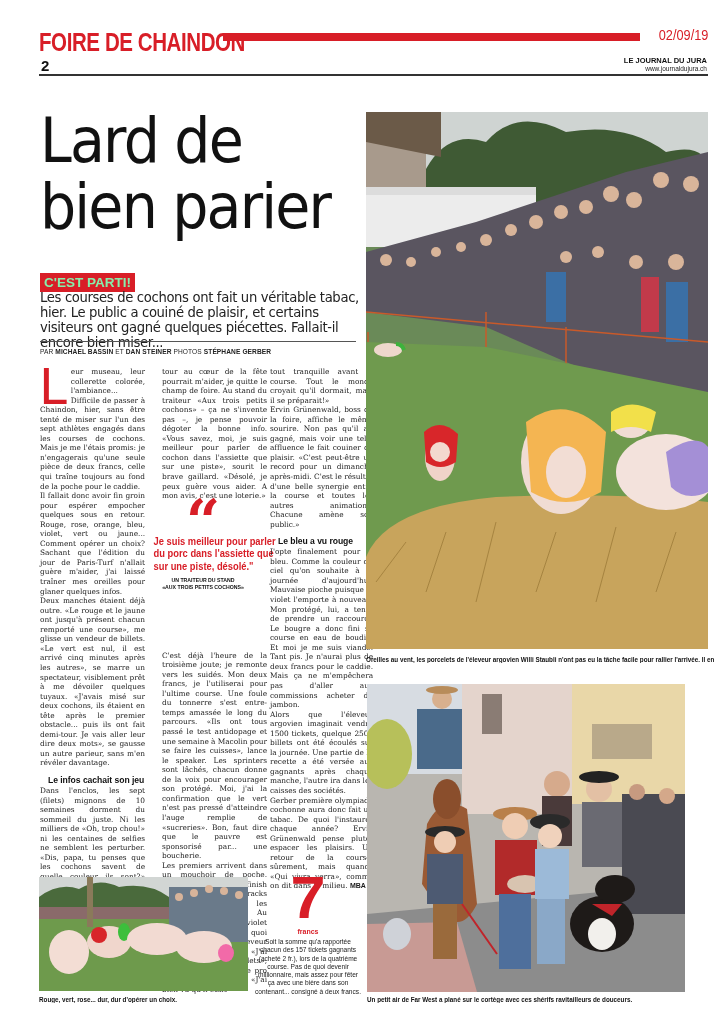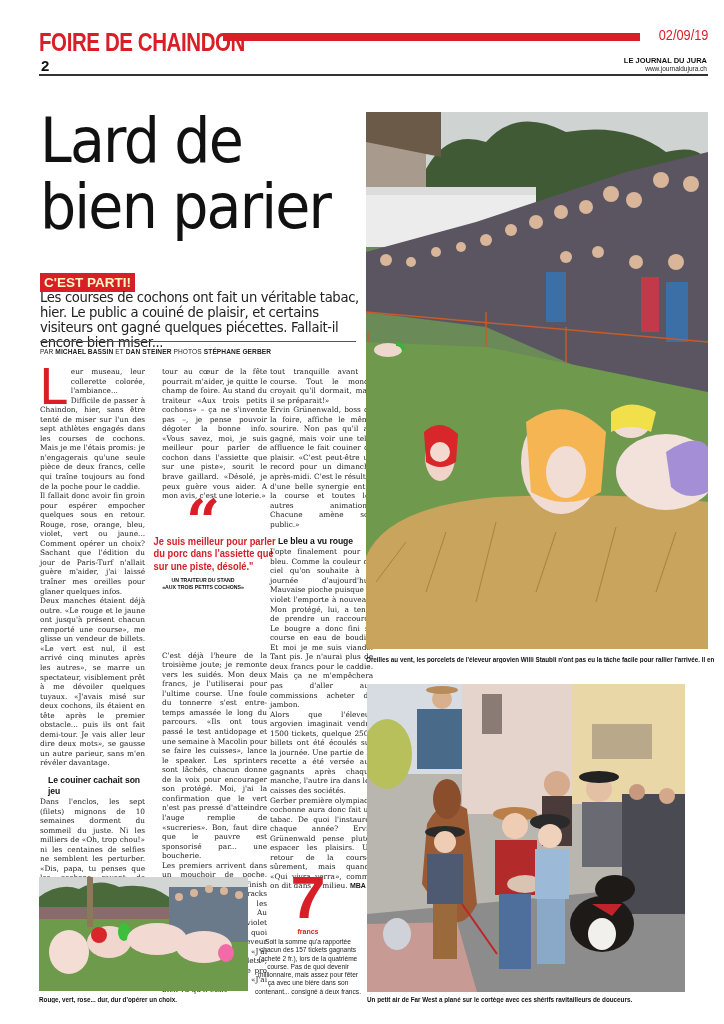--- a/index.html
+++ b/index.html
@@ -40,21 +40,21 @@
 
   
   .headline {
     position: absolute; left: 40px; top: 108px; width: 320px;
     font-family: "DejaVu Sans", sans-serif; font-weight: normal;
     font-size: 62px; line-height: 66px; color: #111; letter-spacing: -2px;
     transform: scaleX(0.92); transform-origin: left top;
   }
   .kicker {
     position: absolute; left: 40px; top: 273px;
-    background: #d81e27; color: #fef9c3;
+    background: #d81e27; color: #86efac;
     font-family: "Liberation Sans", sans-serif; font-weight: bold; font-size: 13.5px;
     padding: 1px 4px 1px 4px; line-height: 17px;
   }
   .lead {
     position: absolute; left: 40px; top: 290px; width: 328px;
     font-family: "DejaVu Sans", sans-serif; font-size: 13.2px; line-height: 15px; color: #222;
     letter-spacing: -0.35px;
   }
   .lead-rule {
     position: absolute; left: 40px; top: 341px; width: 316px; height: 1px; background: #555;
@@ -155,21 +155,21 @@
 <div class="lead">Les courses de cochons ont fait un véritable tabac, hier. Le public a couiné de plaisir, et certains visiteurs ont gagné quelques piécettes. Fallait-il encore bien miser...</div>
 <div class="lead-rule"></div>
 <div class="byline">
   <span>PAR </span><b>MICHAEL BASSIN</b><span> ET </span><b>DAN STEINER</b><span> PHOTOS </span><b>STÉPHANE GERBER</b>
 </div>
 
 <div class="col col1">
   <p><span class="dropcap">L</span><span>eur museau, leur collerette colorée, l'ambiance... Difficile de passer à Chaindon, hier, sans être tenté de miser sur l'un des sept athlètes engagés dans les courses de cochons. Mais je me l'étais promis: je n'engagerais qu'une seule pièce de deux francs, celle qui traîne toujours au fond de la poche pour le caddie.</span></p>
   <p>Il fallait donc avoir fin groin pour espérer empocher quelques sous en retour. Rouge, rose, orange, bleu, violet, vert ou jaune... Comment opérer un choix? Sachant que l'édition du jour de Paris-Turf n'allait guère m'aider, j'ai laissé traîner mes oreilles pour glaner quelques infos.</p>
   <p>Deux manches étaient déjà outre. «Le rouge et le jaune ont jusqu'à présent chacun remporté une course», me glisse un vendeur de billets. «Le vert est nul, il est arrivé cinq minutes après les autres», se marre un spectateur, visiblement prêt à me dévoiler quelques tuyaux. «J'avais misé sur deux cochons, ils étaient en tête après le premier obstacle... puis ils ont fait demi-tour. Je vais aller leur dire deux mots», se gausse un autre parieur, sans m'en révéler davantage.</p>
-  <div class="subhead">Le couiner cachait son jeu</div>
+  <div class="subhead">Le infos cachait son jeu</div>
   <p>Dans l'enclos, les sept (filets) mignons de 10 semaines dorment du sommeil du juste. Ni les milliers de «Oh, trop chou!» ni les centaines de selfies ne semblent les perturber. «Dis, papa, tu penses que les cochons savent de quelle couleur ils sont?» demande, philosophe, une fillette. «Entre le vert et les verres, j'ai choisi», se bidonne un quinqua, la bière aux lèvres. Les spéculations vont bon train, mais rien ne me permet de trancher. Pensant qu'un</p>
 </div>
 
 <div class="col col2">
   <p>tour au cœur de la fête pourrait m'aider, je quitte le champ de foire. Au stand du traiteur «Aux trois petits cochons» – ça ne s'invente pas –, je pense pouvoir dégoter la bonne info. «Vous savez, moi, je suis meilleur pour parler de cochon dans l'assiette que sur une piste», sourit le brave gaillard. «Désolé, je peux guère vous aider. A mon avis, c'est une loterie.»</p>
   <div style="height:150px"></div>
   <p>C'est déjà l'heure de la troisième joute; je remonte vers les suidés. Mon deux francs, je l'utiliserai pour l'ultime course. Une foule du tonnerre s'est entre-temps amassée le long du parcours. «Ils ont tous passé le test antidopage et une semaine à Macolin pour se faire les cuisses», lance le speaker. Les sprinters sont lâchés, chacun donne de la voix pour encourager son protégé. Moi, j'ai la confirmation que le vert n'est pas pressé d'atteindre l'auge remplie de «sucreries». Bon, faut dire que le pauvre est sponsorisé par... une boucherie.</p>
   <p>Les premiers arrivent dans un mouchoir de poche. Comme la photo-finish n'existe pas, les cracks retournent dans les starting-blocks. Au deuxième essai, le violet s'adjuge la victoire. De quoi ravir Tom Gerber, éleveur de porcs à Reconvilier. «J'ai pris trois tickets violets», triomphe le député. Le pro a-t-il décelé un truc? «J'ai bien vu qu'il était</p>
 </div>
 

